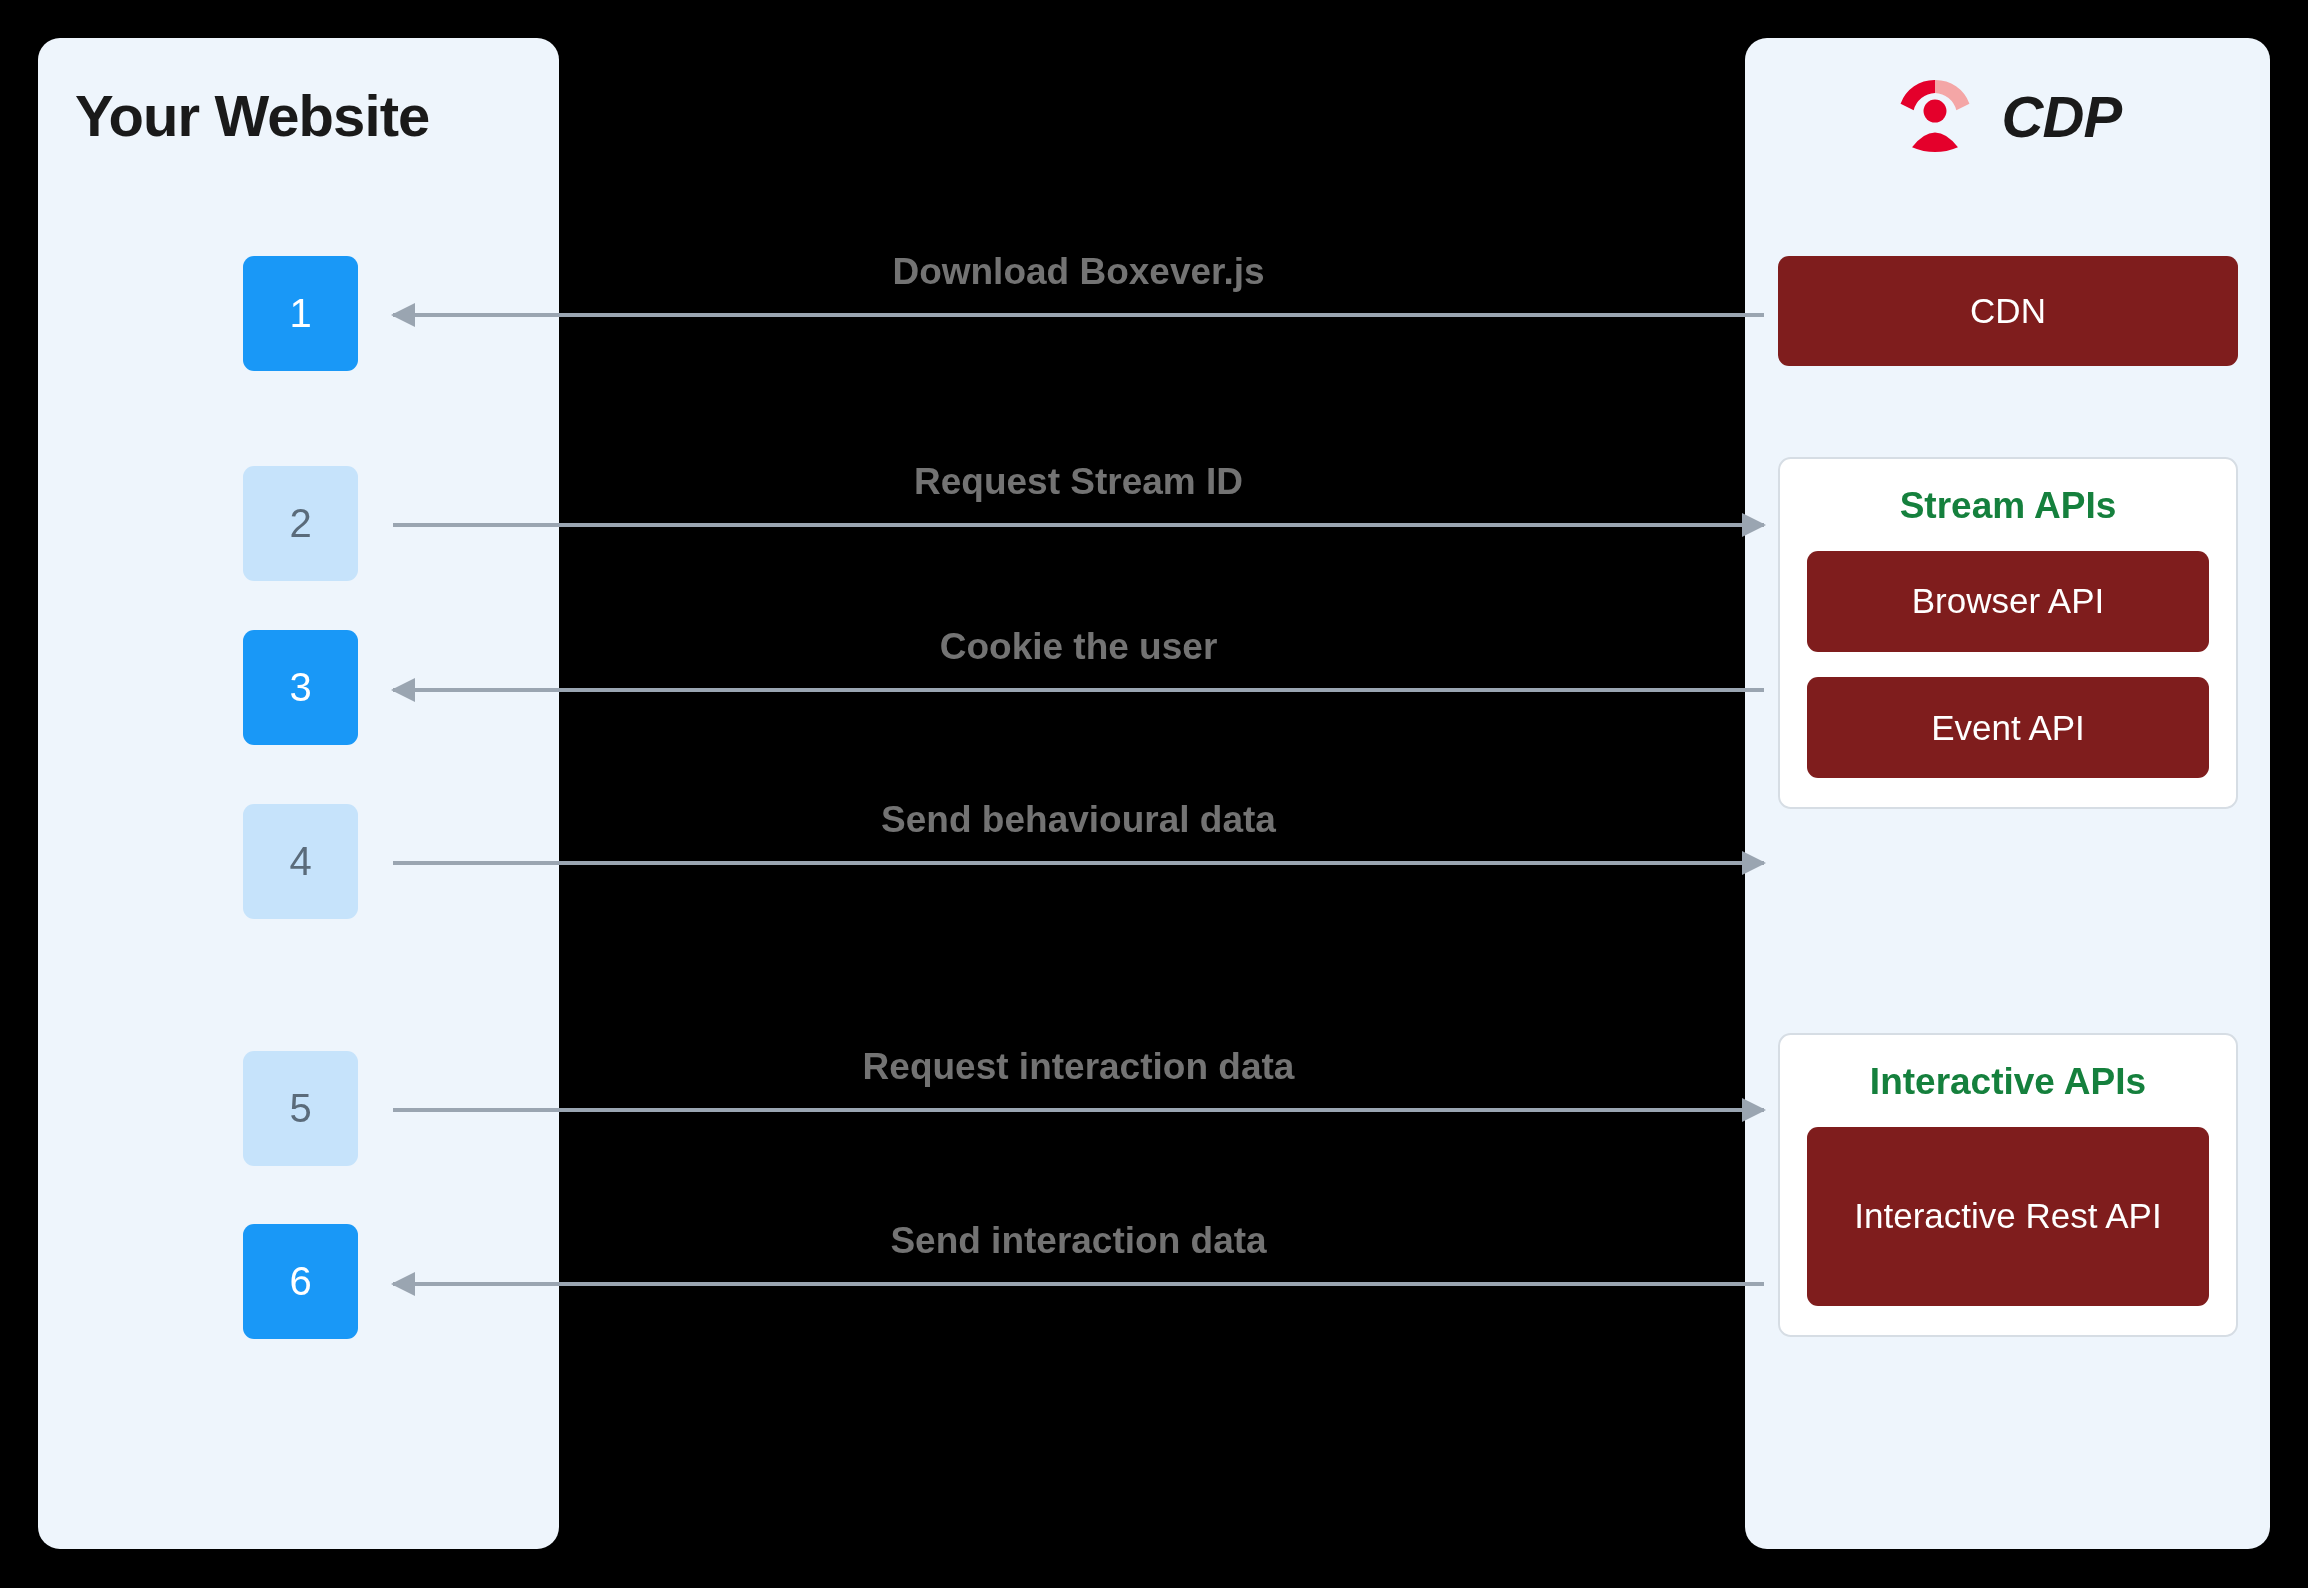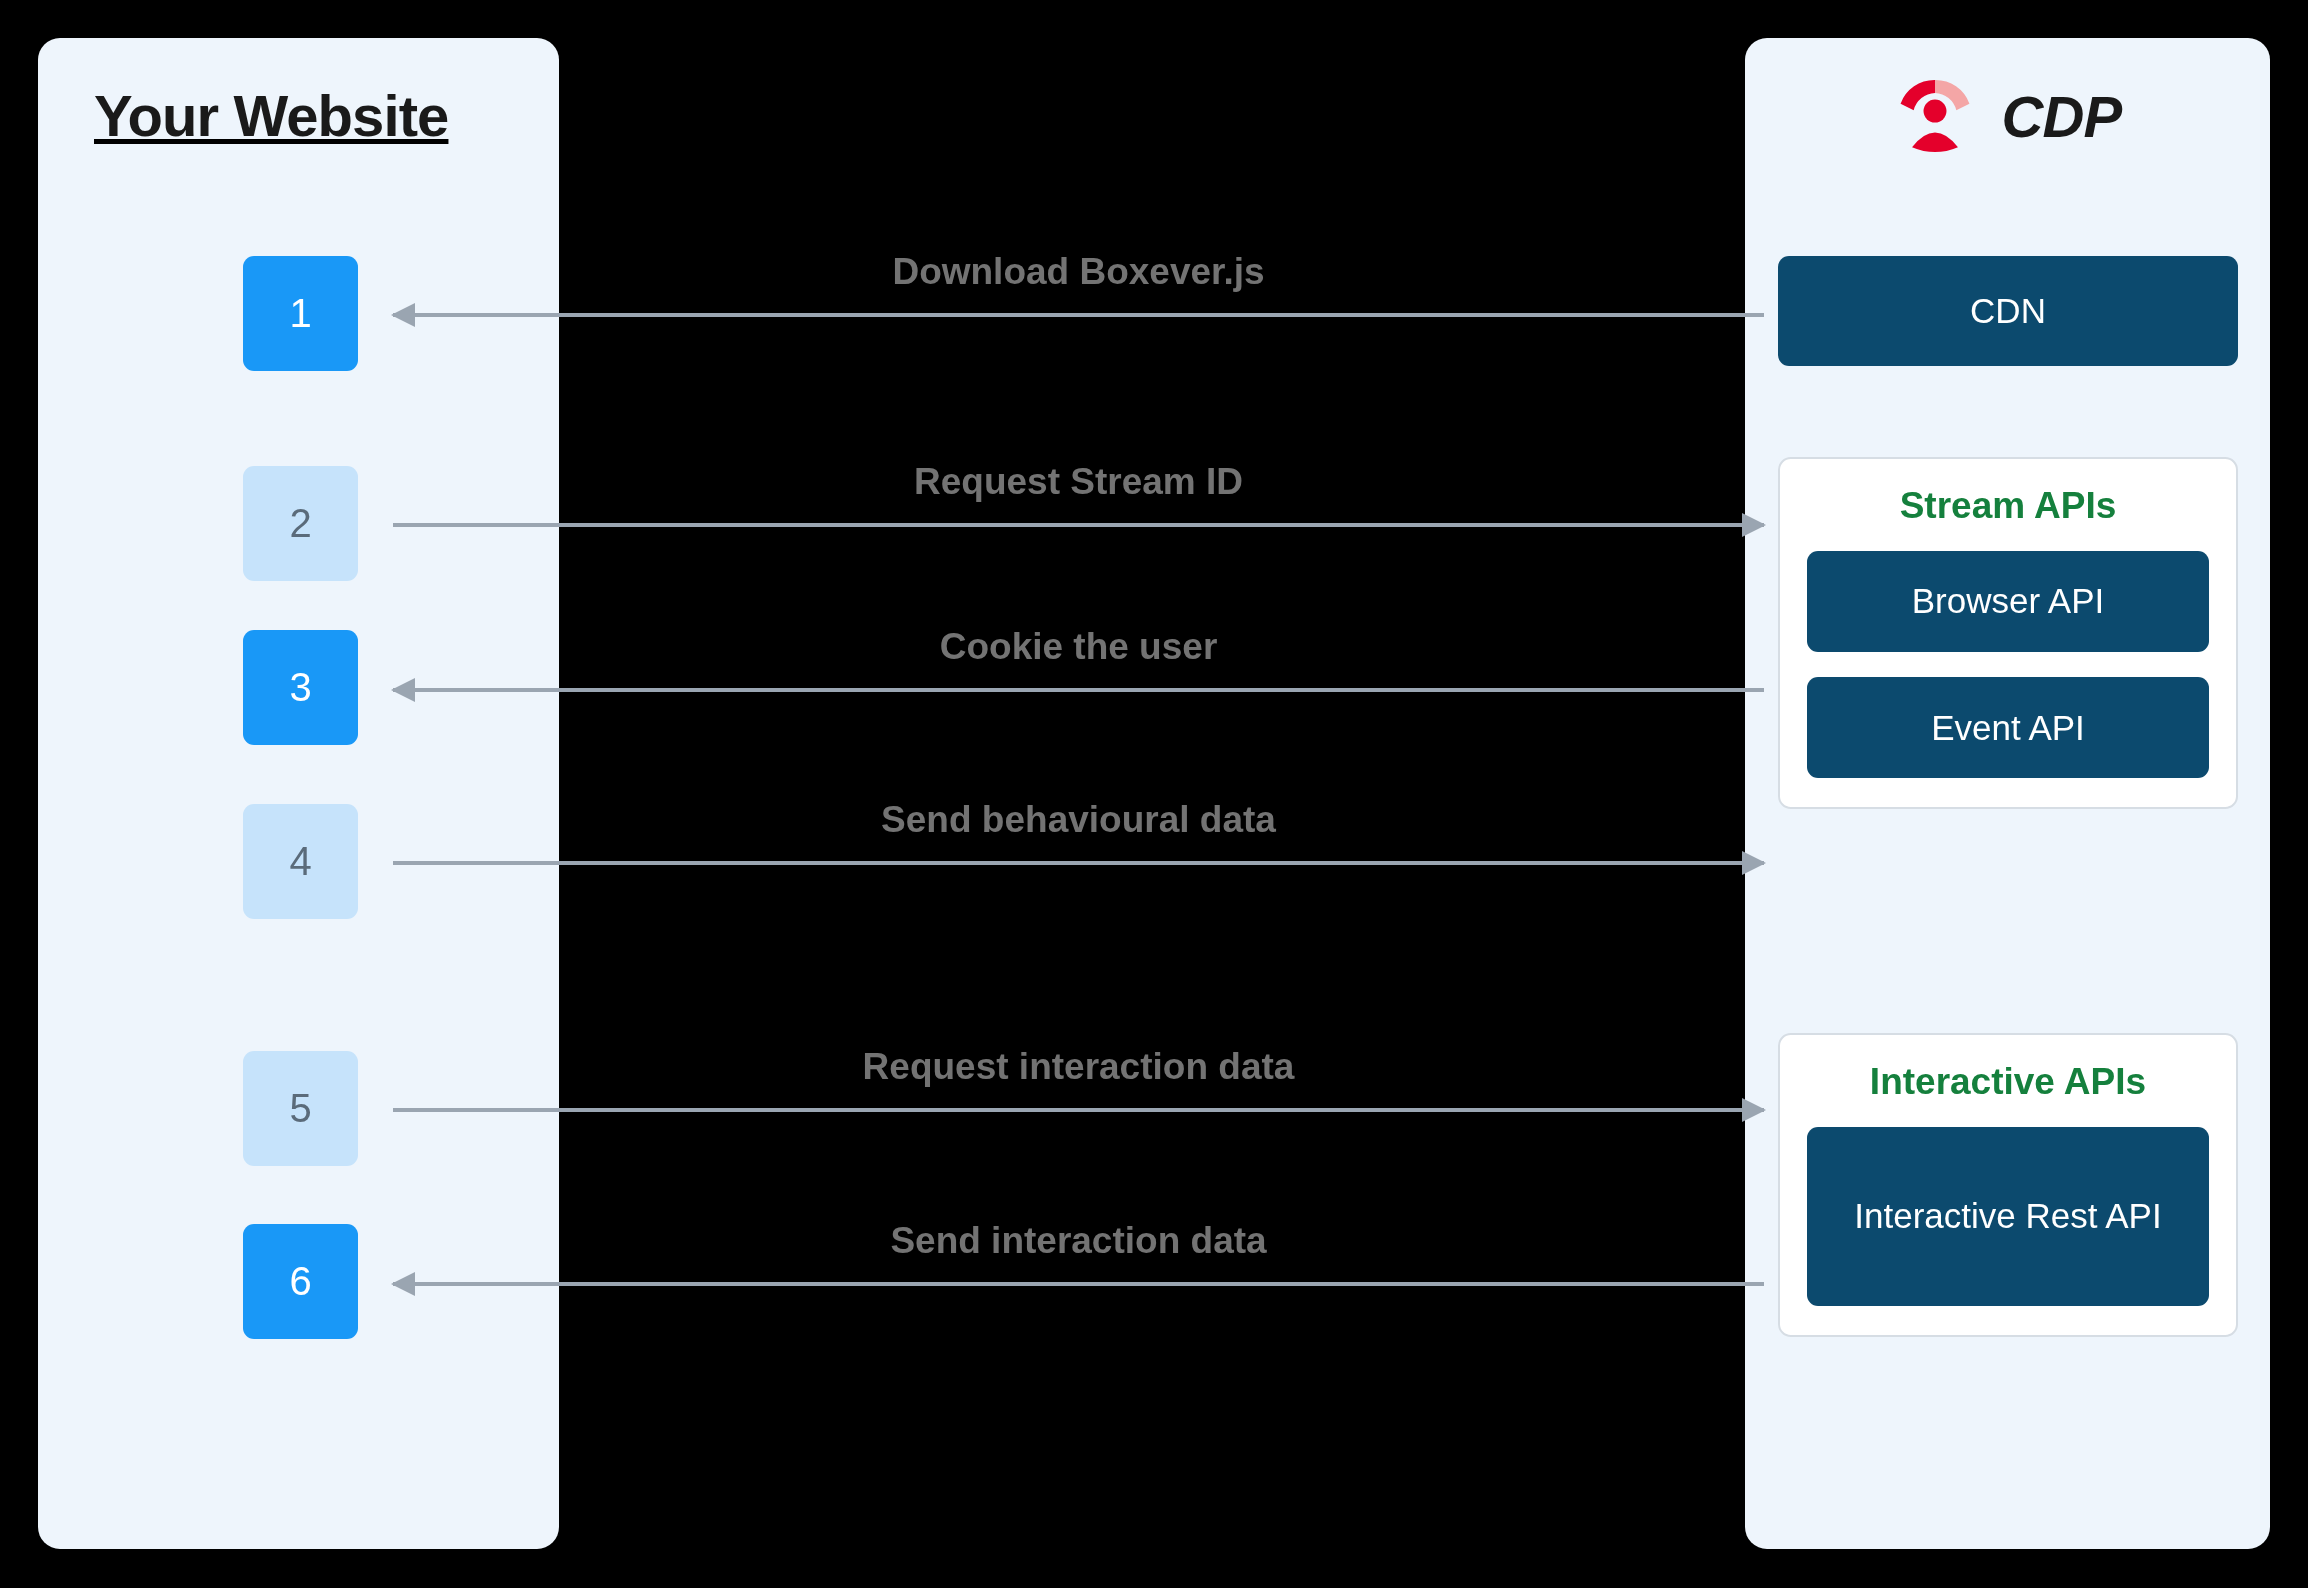--- a/index.html
+++ b/index.html
@@ -13,22 +13,21 @@
   .panel {
     position: absolute;
     background: #eef5fc;
     border-radius: 22px;
   }
   .panel-left {
     left: 38px;
     top: 38px;
     width: 521px;
     height: 1511px;
-    padding: 44px 56px;
-    text-decoration: underline;
+    padding: 44px 37px;
   }
   .panel-right {
     left: 1745px;
     top: 38px;
     width: 525px;
     height: 1511px;
     padding: 37px 33px;
   }
   .title-left {
     font-size: 58px;
@@ -63,21 +62,21 @@
   }
   .step-active {
     background: #1998f7;
     color: #fff;
   }
   .step-passive {
     background: #c6e3fb;
     color: #5a6b7a;
   }
   .api-box {
-    background: #0c4a6e;
+    background: #7f1d1d;
     color: #fff;
     font-size: 35px;
     font-weight: 500;
     border-radius: 11px;
     display: flex;
     align-items: center;
     justify-content: center;
     text-align: center;
     line-height: 1.25;
   }

